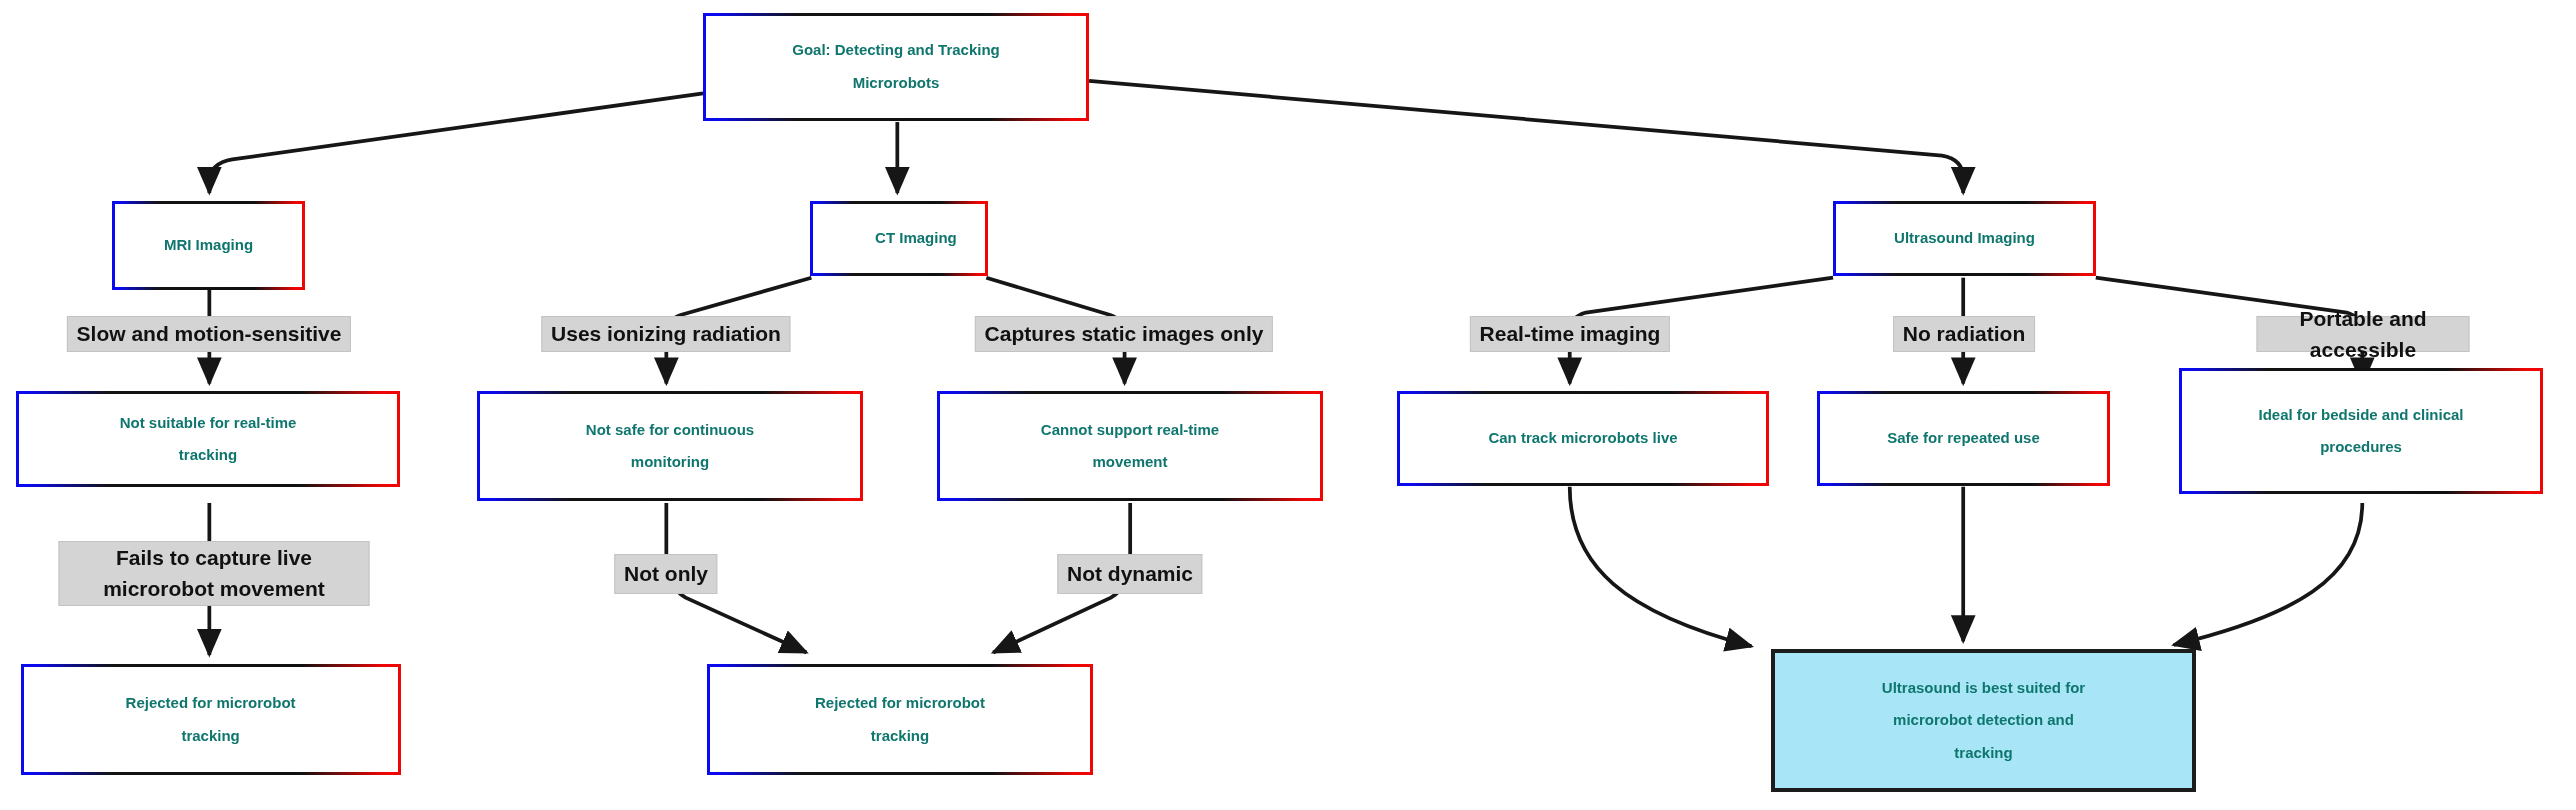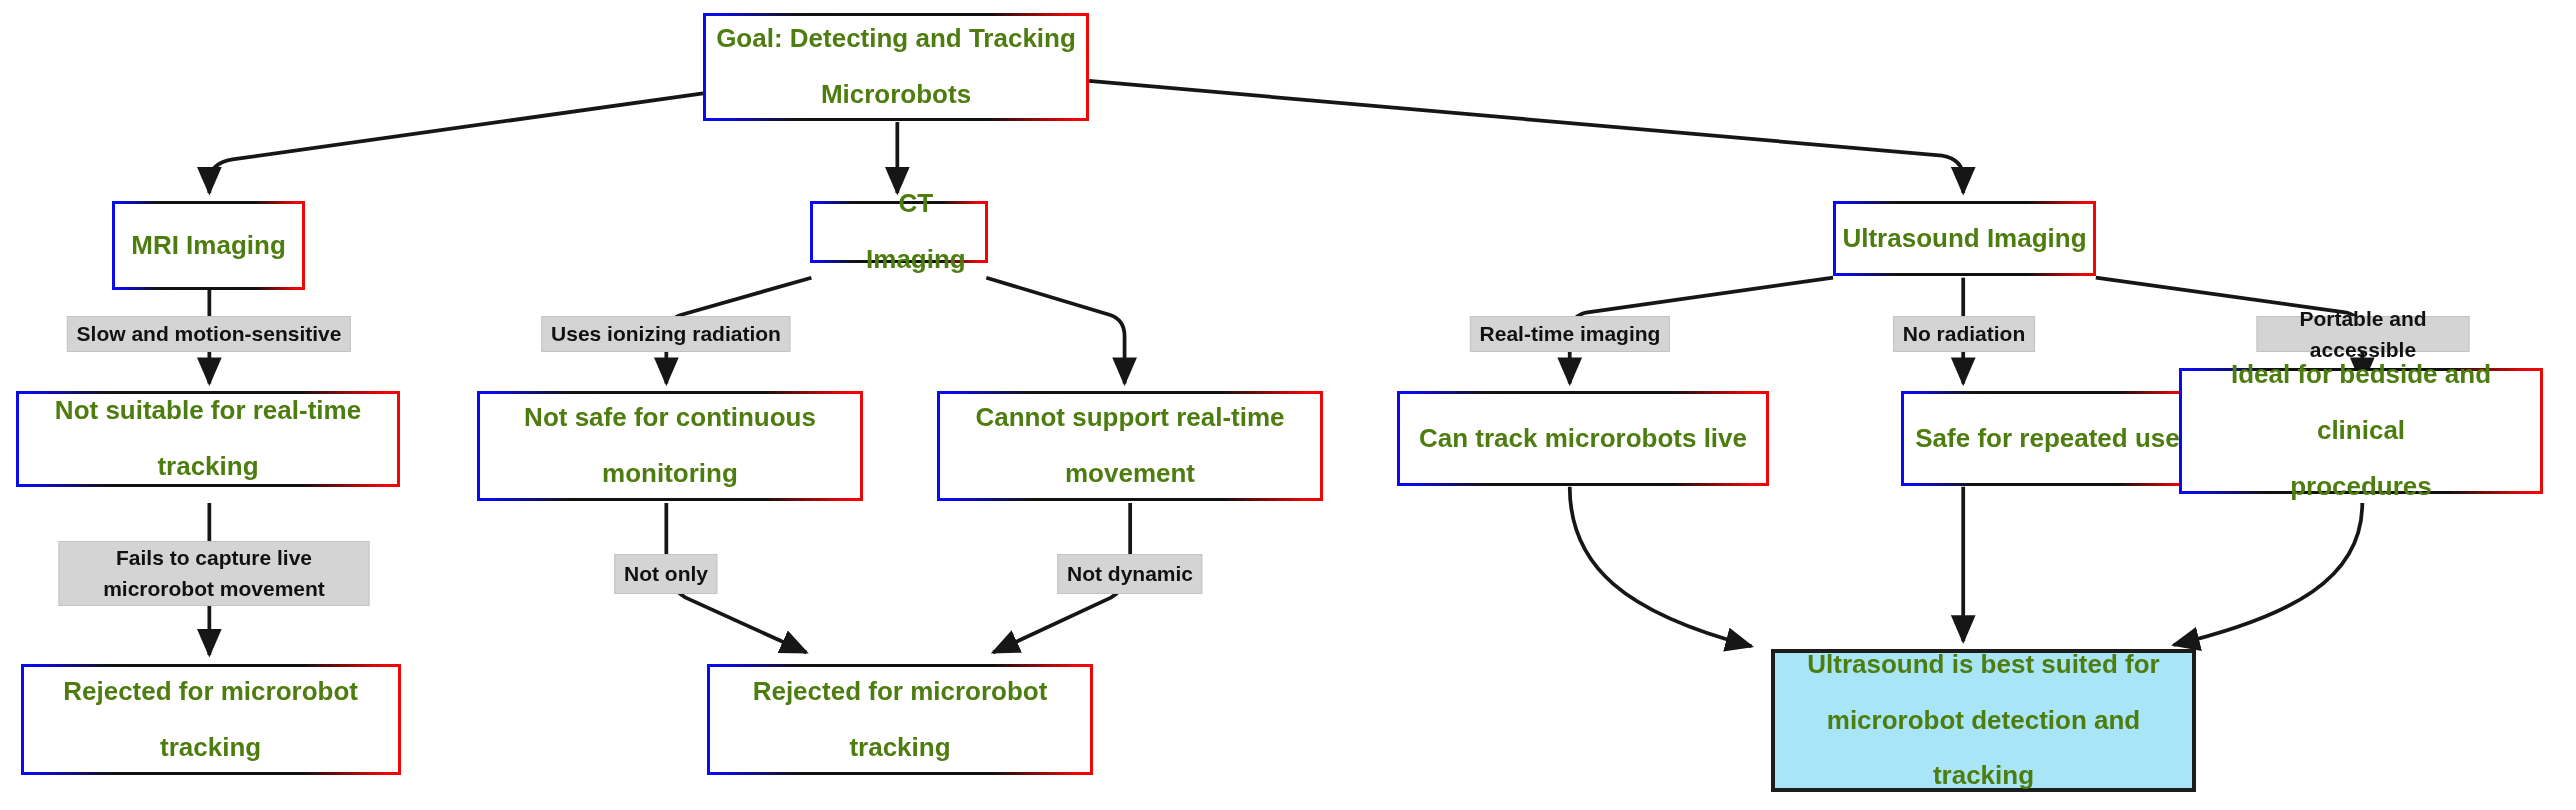--- a/index.html
+++ b/index.html
@@ -21,23 +21,23 @@
     z-index: 2;
     box-sizing: border-box;
     background: #ffffff;
     border: 3.7px solid;
     border-image: linear-gradient(90deg, #0a0af0 0%, #0a0af0 3%, #121212 24%, #101010 74%, #f00505 96%, #f00505 100%) 1;
     display: flex;
     align-items: center;
     justify-content: center;
     text-align: center;
     font-weight: bold;
-    font-size: 26px;
+    font-size: 15px;
     line-height: 2.15;
-    color: #4d7c0f;
+    color: #0f766e;
     white-space: pre-line;
     padding: 0 6.2px;
   }
   .node.final {
     border: 4.4px solid #1c1c1c;
     border-image: none;
     background: #a8e6f7;
   }
   .elabel {
     position: absolute;
@@ -53,27 +53,27 @@
     font-size: 21px;
     line-height: 1.5;
     color: #111111;
     white-space: pre-line;
     padding: 1.2px 8.7px;
     transform: translateX(-50%);
   }
   
   #n-goal   { left: 703px; top: 12.5px;  width: 386px; height: 108px; }
   #n-mri    { left: 112px;  top: 201px; width: 193px; height: 89px; }
-  #n-ct     { left: 810px; top: 201px; width: 178px; height: 62px; padding-left: 40px; }
+  #n-ct     { left: 810px; top: 201px; width: 178px; height: 75px; padding-left: 40px; }
   #n-us     { left: 1833px; top: 201px; width: 263px; height: 75px; }
   #n-mri-c1 { left: 16px;   top: 391px; width: 384px; height: 96px; }
   #n-ct-c1  { left: 477px;  top: 391px; width: 386px; height: 110px; }
   #n-ct-c2  { left: 937px; top: 391px; width: 386px; height: 110px; }
   #n-us-c1  { left: 1397px; top: 391px; width: 372px; height: 95px; }
-  #n-us-c2  { left: 1901px; top: 391px; width: 293px; height: 95px; }
+  #n-us-c2  { left: 1817px; top: 391px; width: 293px; height: 95px; }
   #n-us-c3  { left: 2179px; top: 368px; width: 364px; height: 126px; }
   #n-mri-rej{ left: 20.6px;   top: 664px; width: 380px; height: 111px; }
   #n-ct-rej { left: 707px; top: 664px; width: 386px; height: 111px; }
   #n-final  { left: 1771px; top: 649px; width: 425px; height: 143px; }
   
   #l-mri  { left: 209px;  top: 316px; height: 36px; }
   #l-ct1  { left: 666px; top: 316px; height: 36px; }
   #l-ct2  { left: 1124px; top: 316px; height: 36px; }
   #l-us1  { left: 1570px; top: 316px; height: 36px; }
   #l-us2  { left: 1964px; top: 316px; height: 36px; }
@@ -133,20 +133,21 @@
   <div class="node" id="n-mri-rej">Rejected for microrobot
 tracking</div>
   <div class="node" id="n-ct-rej">Rejected for microrobot
 tracking</div>
   <div class="node final" id="n-final">Ultrasound is best suited for
 microrobot detection and
 tracking</div>
 
   <div class="elabel" id="l-mri">Slow and motion-sensitive</div>
   <div class="elabel" id="l-ct1">Uses ionizing radiation</div>
+  <div class="elabel" id="l-ct2">Captures static images only</div>
   <div class="elabel" id="l-us1">Real-time imaging</div>
   <div class="elabel" id="l-us2">No radiation</div>
   <div class="elabel" id="l-us3">Portable and accessible</div>
   <div class="elabel" id="l-mri2">Fails to capture live
 microrobot movement</div>
   <div class="elabel" id="l-ct1b">Not only</div>
   <div class="elabel" id="l-ct2b">Not dynamic</div>
 
 </div>
 

